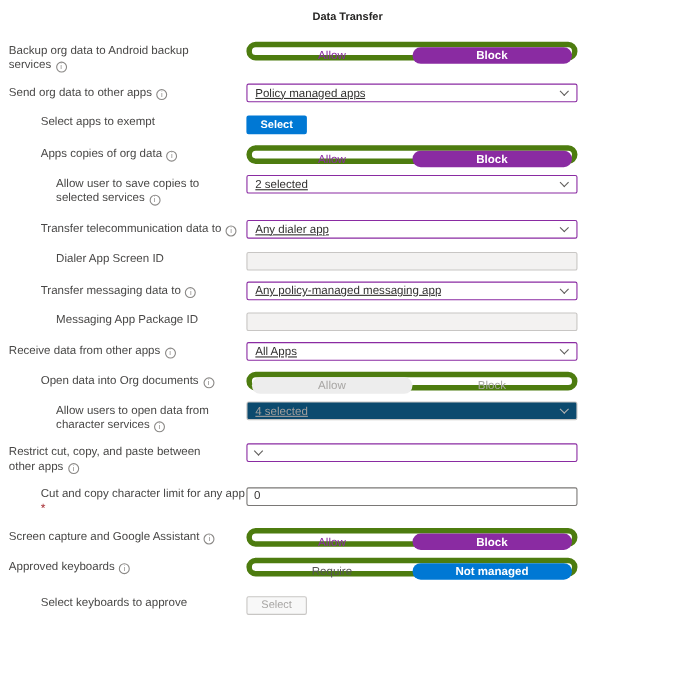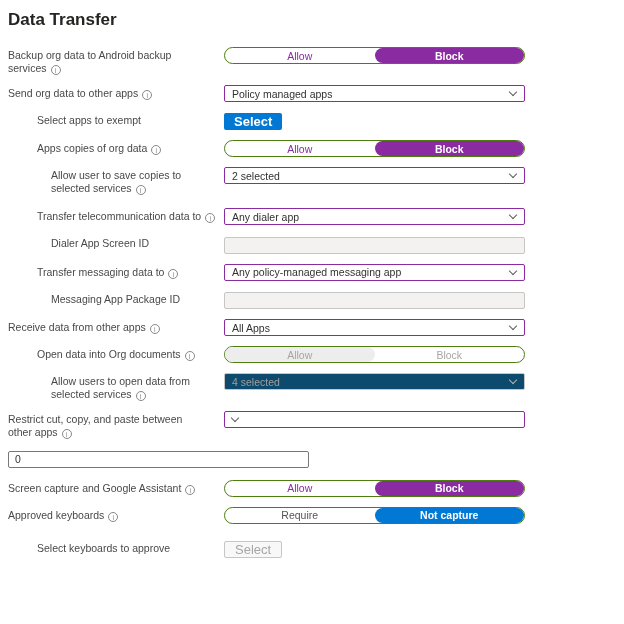--- a/index.html
+++ b/index.html
@@ -1,51 +1,51 @@
 <!DOCTYPE html>
 <html><head>
 <meta charset="utf-8">
 <style>
   * { margin:0; padding:0; box-sizing:border-box; }
   html,body { width:624px; height:624px; background:#fff; overflow:hidden;
     font-family:"Liberation Sans", sans-serif; }
   .page { padding:10px 0 0 8px; }
-  .heading { font-size:17px; font-weight:700; color:#252423; margin-bottom:17px; }
+  .heading { font-size:10px; font-weight:700; color:#252423; margin-bottom:17px;text-align:center; }
   .row { display:flex; margin-bottom:10px; }
   #rows .row:nth-child(3){ margin-bottom:10px; }
   #rows .row:nth-child(5){ margin-bottom:13px; }
   #rows .row:nth-child(14){ margin-bottom:12px; }
   #rows .row:nth-child(16){ margin-bottom:16px; }
   .lbl { width:216px; color:#494847; font-size:10.5px; line-height:13px; padding-top:2px; }
   .lbl.i0 { padding-right:26px; }
   .lbl.i1 { padding-left:29px; padding-right:0; }
   .lbl.i2 { padding-left:43px; padding-right:4px; }
   .ctl { width:301px; }
   .info { display:inline-block; width:10px; height:10px; border:1px solid #8a8886;
     border-radius:50%; color:#8a8886; font-size:7px; line-height:9px; text-align:center;
     margin-left:4px; vertical-align:-1px; }
   .req { display:block; font-size:11px; line-height:12px; }
-  .toggle { display:flex; height:17px; border:1px solid #4d7c0f; border-radius:9px;
-    background:#fff; align-items:center; padding:0; }
+  .toggle { display:flex; height:17px; border:5px solid #4d7c0f; border-radius:9px;
+    background:#fff; align-items:flex-start; padding:0; }
   .seg { flex:1; height:15px; display:flex; align-items:center; justify-content:center;
     font-size:10.5px; border-radius:8px; color:#565554; cursor:pointer; }
   .seg.sel { color:#fff; font-weight:700; }
   .toggle.dis .seg { color:#a8a6a4; font-weight:400; cursor:default; }
   .toggle.dis .seg.sel { background:#ededed !important; color:#a8a6a4; }
   .dd { display:flex; height:17px; border:1px solid #8A2BA2; border-radius:2px;
     background:#fff; align-items:center; justify-content:space-between; padding:0 8px 0 7px;
     cursor:pointer; }
-  .ddv { font-size:10.5px; color:#323130; white-space:nowrap; overflow:hidden; }
+  .ddv { font-size:10.5px; color:#323130; white-space:nowrap; overflow:hidden;text-decoration:underline; }
   .chev { width:6px; height:6px; border-right:1.4px solid #605e5c;
     border-bottom:1.4px solid #605e5c; transform:rotate(45deg); margin-top:-3px; flex:none; }
   .dd.dis { background:#0c4a6e; border-color:#c8c6c4; cursor:default; }
   .dd.dis .ddv { color:#a19f9d; }
   .dd.dis .chev { border-color:#b5b3b1; }
   .btn { height:17px; min-width:55px; border:none; border-radius:2px; color:#fff;
-    font-size:13px; font-weight:700; font-family:inherit; padding:0 10px; cursor:pointer; }
+    font-size:10px; font-weight:700; font-family:inherit; padding:0 10px; cursor:pointer; }
   .btn.dis { background:#f8f8f8 !important; border:1px solid #c8c6c4; color:#a8a6a4;
     font-weight:400; cursor:default; }
   .inp { width:301px; height:17px; border:1px solid #7a7876; border-radius:2px;
     font-size:10.5px; color:#323130; padding:0 6px; font-family:inherit; background:#fff; }
   .inp.dis { background:#f3f2f1; border-color:#c8c6c4; }
 </style>
 </head>
 <body>
 
 <div class="page">
@@ -129,54 +129,55 @@
       <div class="row">
         <div class="lbl i1"><span>Open data into Org documents</span><span class="info">i</span></div>
         <div class="ctl">
           <div class="toggle dis">
             <div class="seg sel" style="background: rgb(138, 43, 162);">Allow</div>
             <div class="seg">Block</div>
           </div>
         </div>
       </div>
       <div class="row">
-        <div class="lbl i2"><span>Allow users to open data from selected services</span><span class="info">i</span></div>
+        <div class="lbl i2"><span>Allow users to open data from character services</span><span class="info">i</span></div>
         <div class="ctl">
           <div class="dd dis">
             <span class="ddv">4 selected</span>
             <span class="chev"></span>
           </div>
         </div>
       </div>
       <div class="row">
         <div class="lbl i0"><span>Restrict cut, copy, and paste between other apps</span><span class="info">i</span></div>
         <div class="ctl">
           <div class="dd">
             <span class="chev"></span>
           </div>
         </div>
       </div>
       <div class="row">
+        <div class="lbl i1"><span>Cut and copy character limit for any app</span><span class="req" style="color: rgb(164, 38, 44);">*</span></div>
         <div class="ctl"><input class="inp" value="0" style=""></div>
       </div>
       <div class="row">
         <div class="lbl i0"><span>Screen capture and Google Assistant</span><span class="info">i</span></div>
         <div class="ctl">
           <div class="toggle">
             <div class="seg" style="color: rgb(138, 43, 162);">Allow</div>
             <div class="seg sel" style="background: rgb(138, 43, 162);">Block</div>
           </div>
         </div>
       </div>
       <div class="row">
         <div class="lbl i0"><span>Approved keyboards</span><span class="info">i</span></div>
         <div class="ctl">
           <div class="toggle">
             <div class="seg">Require</div>
-            <div class="seg sel" style="background: rgb(0, 120, 212);">Not capture</div>
+            <div class="seg sel" style="background: rgb(0, 120, 212);">Not managed</div>
           </div>
         </div>
       </div>
       <div class="row">
         <div class="lbl i1"><span>Select keyboards to approve</span></div>
         <div class="ctl"><button class="btn dis" disabled="">Select</button></div>
       </div>
     </div>
 </div>
 

